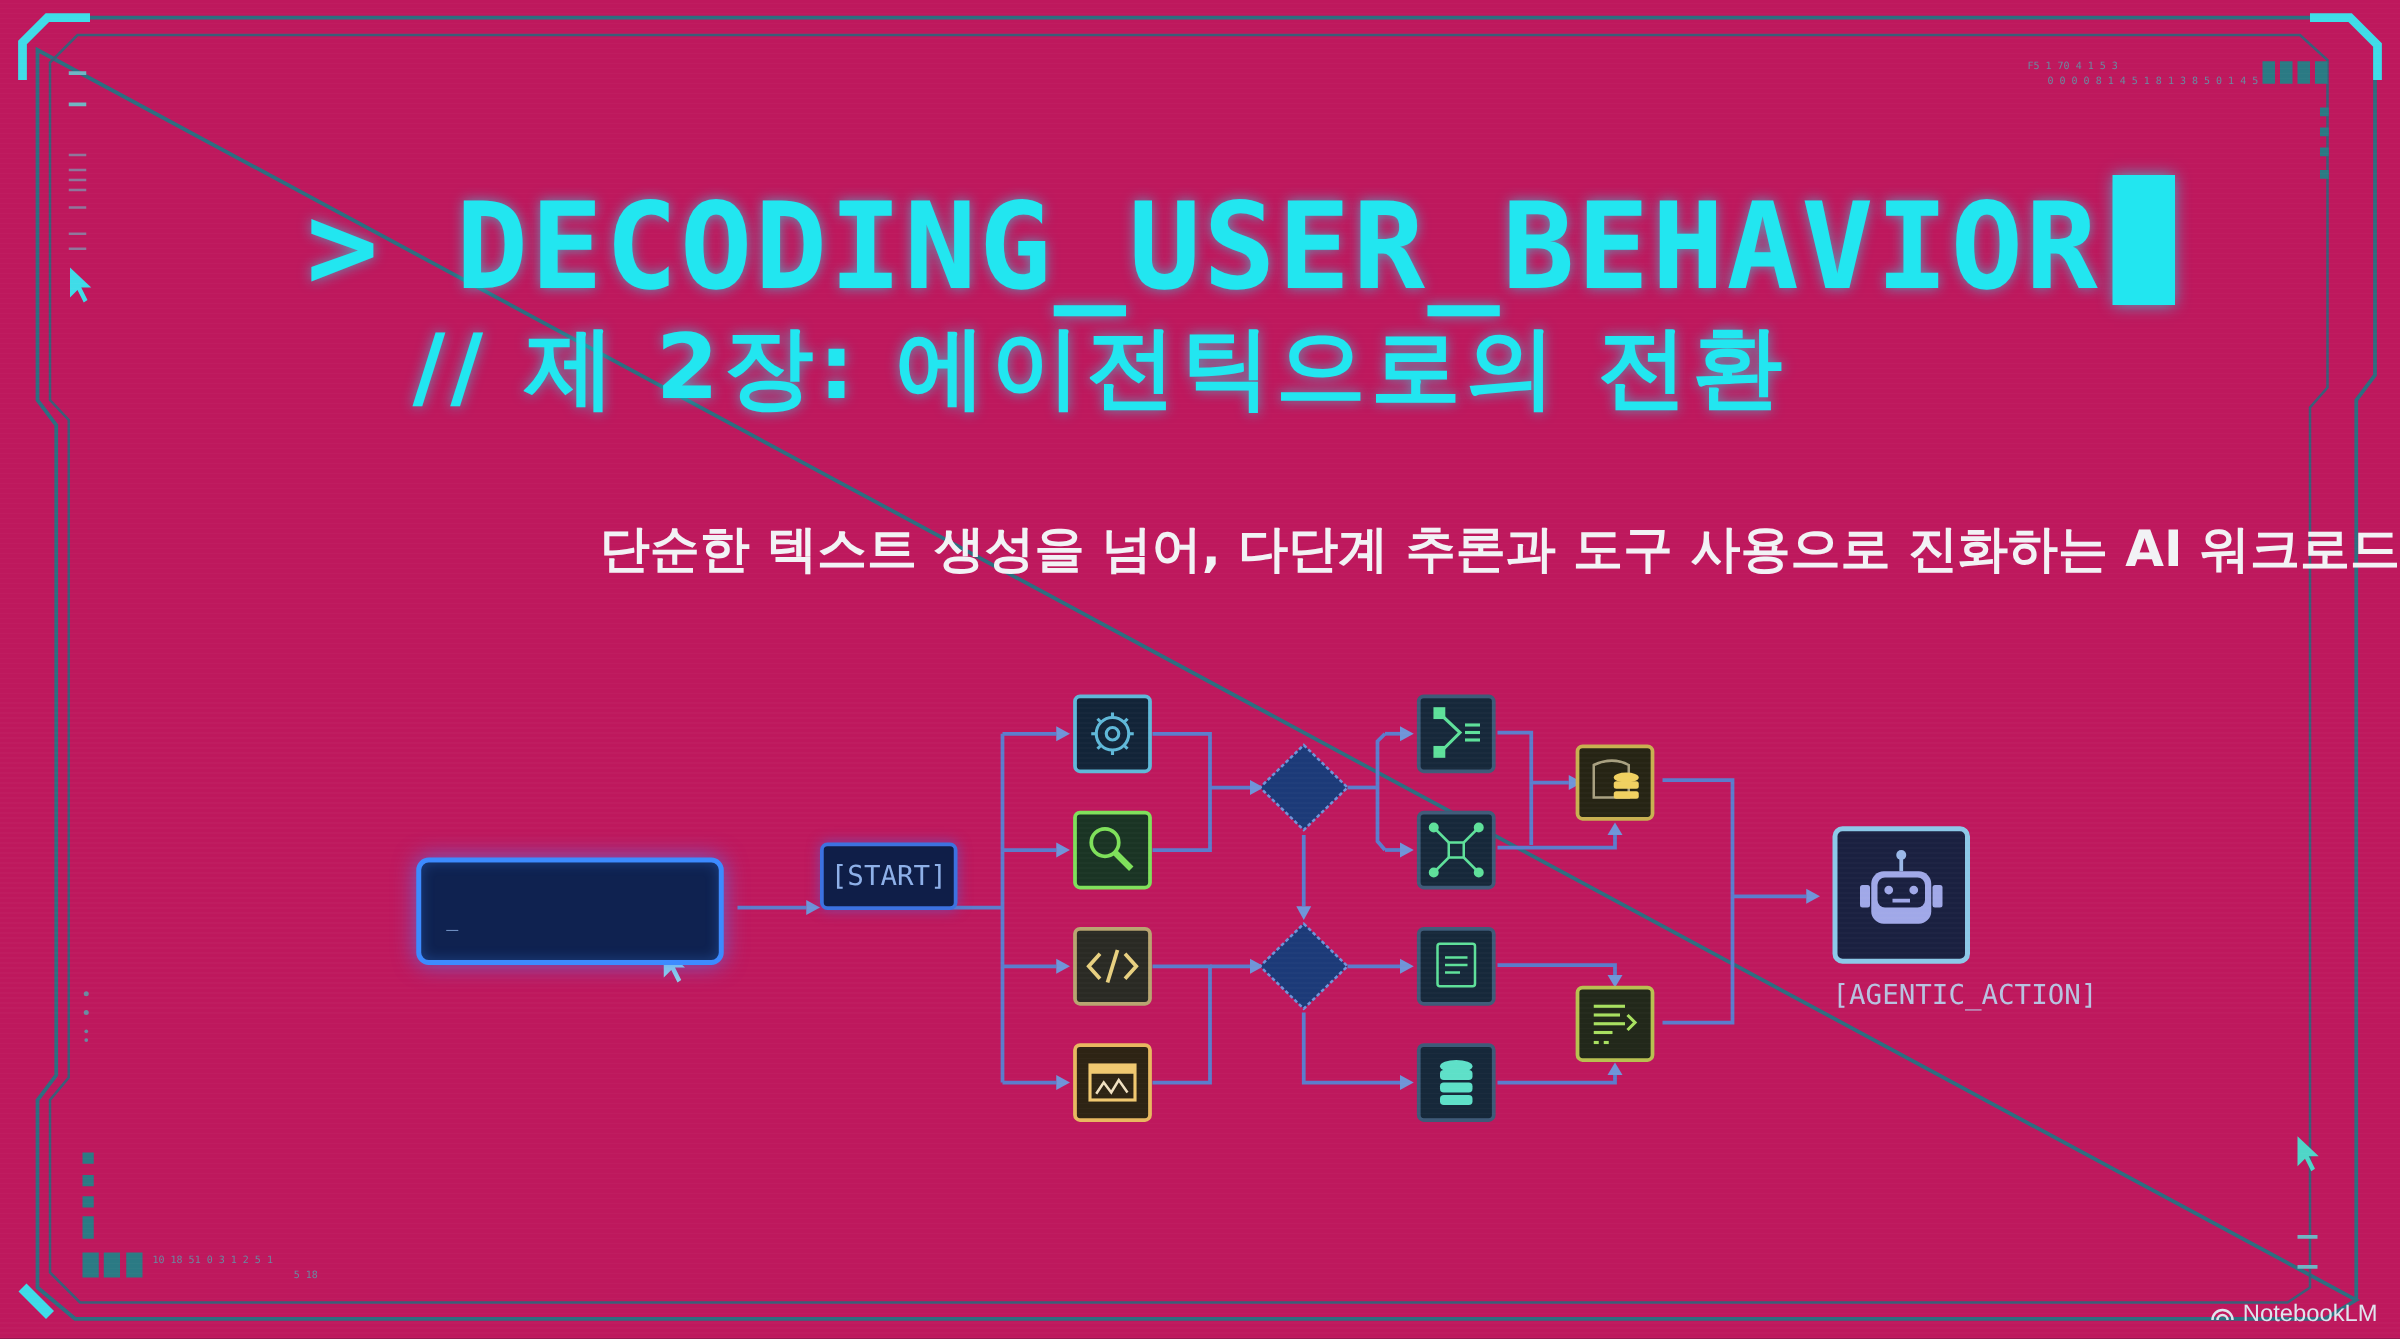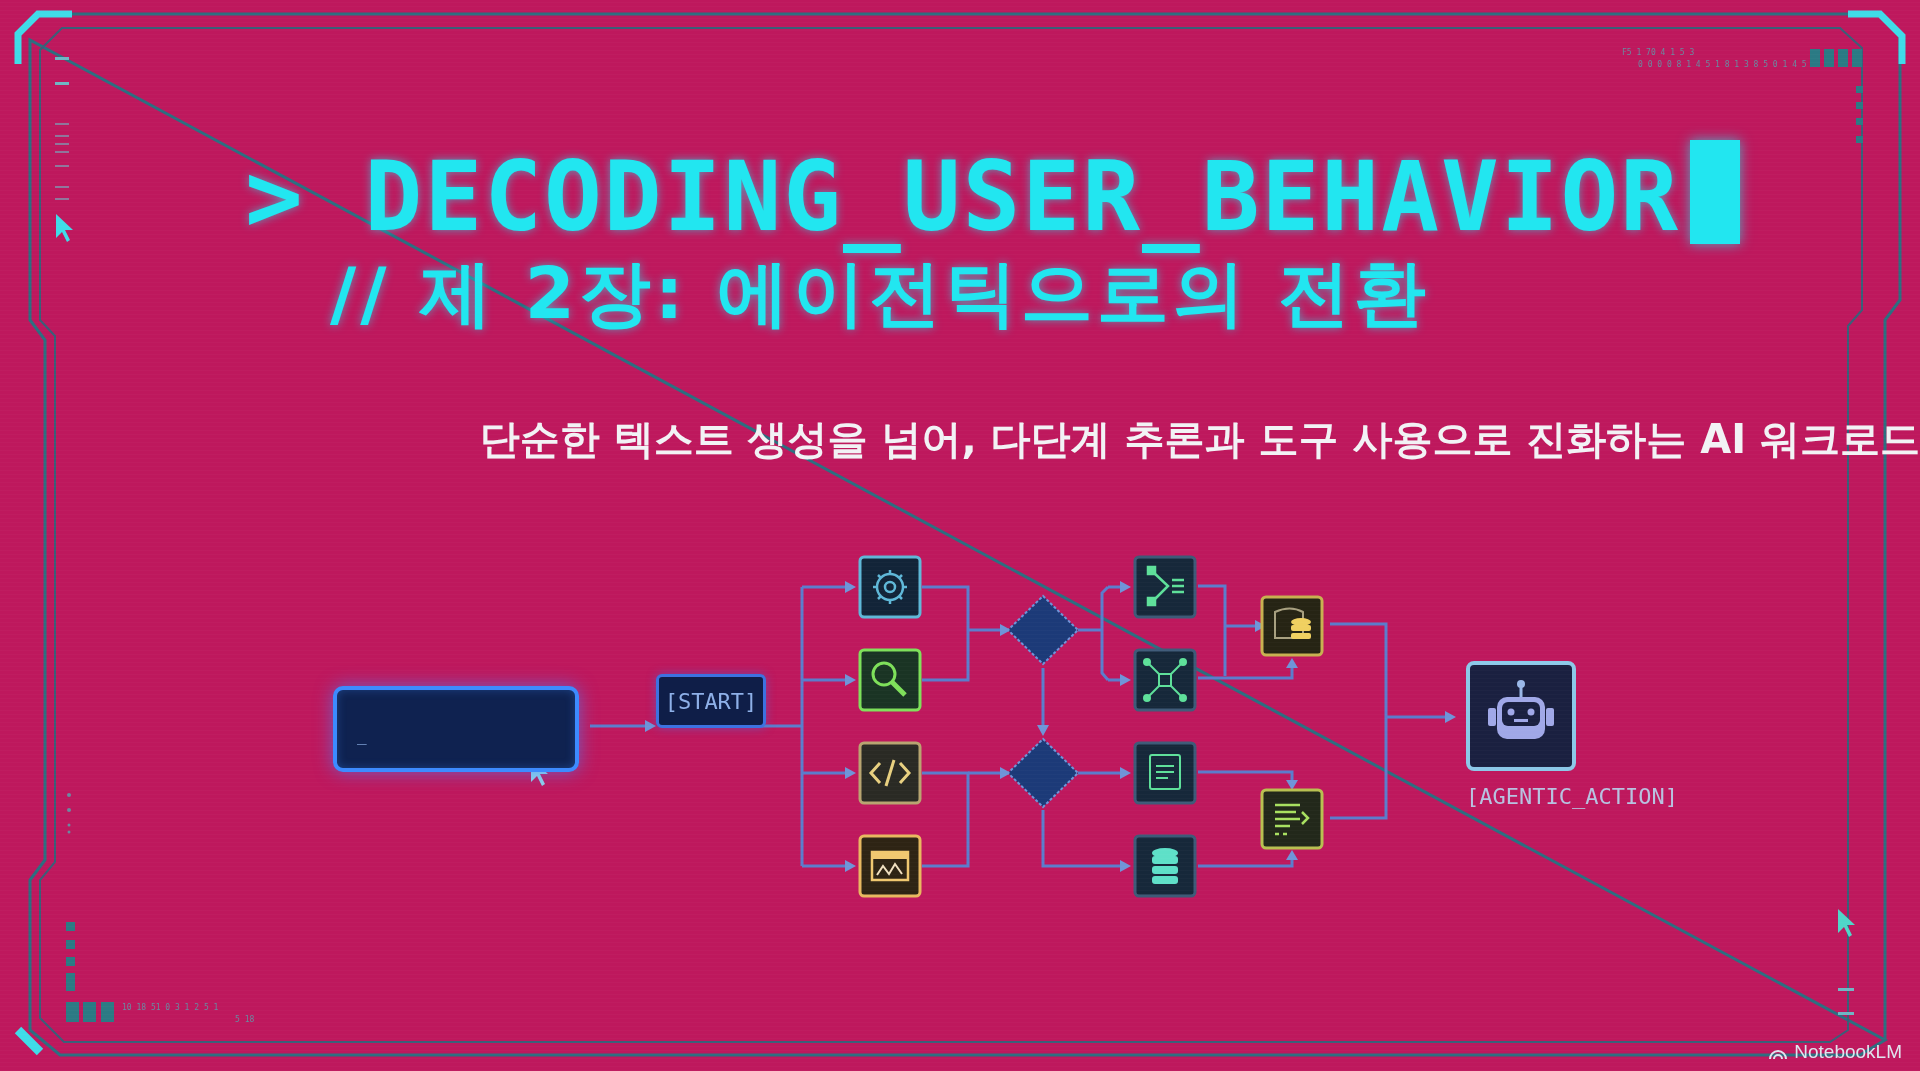--- a/index.html
+++ b/index.html
@@ -5,21 +5,21 @@
   html,body{margin:0;padding:0;background:#0b0b1a;}
   body{width:1920px;height:1071px;overflow:hidden;position:relative;font-family:"DejaVu Sans Mono",monospace;}
   .stage{position:absolute;left:0;top:0;width:1920px;height:1071px;background:#be185d;}
   .scan{position:absolute;inset:0;background:repeating-linear-gradient(0deg,rgba(255,255,255,0.018) 0px,rgba(255,255,255,0.018) 1px,transparent 1px,transparent 4px);pointer-events:none;}
   svg.frame{position:absolute;left:0;top:0;}
   .title1{position:absolute;left:245px;top:140px;font-size:96px;font-weight:bold;color:#22e6f0;letter-spacing:2px;text-shadow:0 0 10px rgba(34,230,240,0.6);white-space:nowrap;}
   .title1 .caret{display:inline-block;width:50px;height:104px;background:#22e6f0;vertical-align:-14px;margin-left:10px;box-shadow:0 0 12px rgba(34,230,240,0.7);}
   .title2{position:absolute;left:330px;top:246px;font-size:72px;font-weight:bold;color:#22e6f0;text-shadow:0 0 10px rgba(34,230,240,0.6);white-space:nowrap;font-family:"DejaVu Sans",sans-serif;letter-spacing:4px;}
   .subtitle{position:absolute;left:0;width:1920px;text-align:right;top:412px;font-size:40px;font-weight:bold;color:#f2f2f5;font-family:"DejaVu Sans",sans-serif;white-space:nowrap;}
   .node-label{position:absolute;color:#b8c2e0;font-size:22px;white-space:nowrap;}
-  .notebook{position:absolute;right:18px;bottom:8px;color:#dfe4ee;font-family:"Liberation Sans",sans-serif;font-size:19px;display:flex;align-items:center;gap:6px;margin-top:48px;}
+  .notebook{position:absolute;right:18px;bottom:8px;color:#dfe4ee;font-family:"Liberation Sans",sans-serif;font-size:19px;display:flex;gap:6px;margin-top:48px;}
   .input-box{position:absolute;left:333px;top:686px;width:238px;height:78px;border:4px solid #3d8bff;border-radius:10px;background:#0f2250;box-shadow:0 0 18px rgba(61,139,255,0.6),inset 0 0 10px rgba(61,139,255,0.3);}
   .input-box .cur{position:absolute;left:20px;top:36px;color:#8fb4e8;font-size:16px;}
   .start{position:absolute;left:656px;top:674px;width:104px;height:48px;border:3px solid #3d72e0;border-radius:6px;background:#0f1e48;color:#8eb0e8;font-size:22px;display:flex;align-items:center;justify-content:center;box-shadow:0 0 10px rgba(61,114,224,0.5);}
 </style>
 </head>
 <body>
 
 <div class="stage">
 
   <svg class="frame" width="1920" height="1071">

